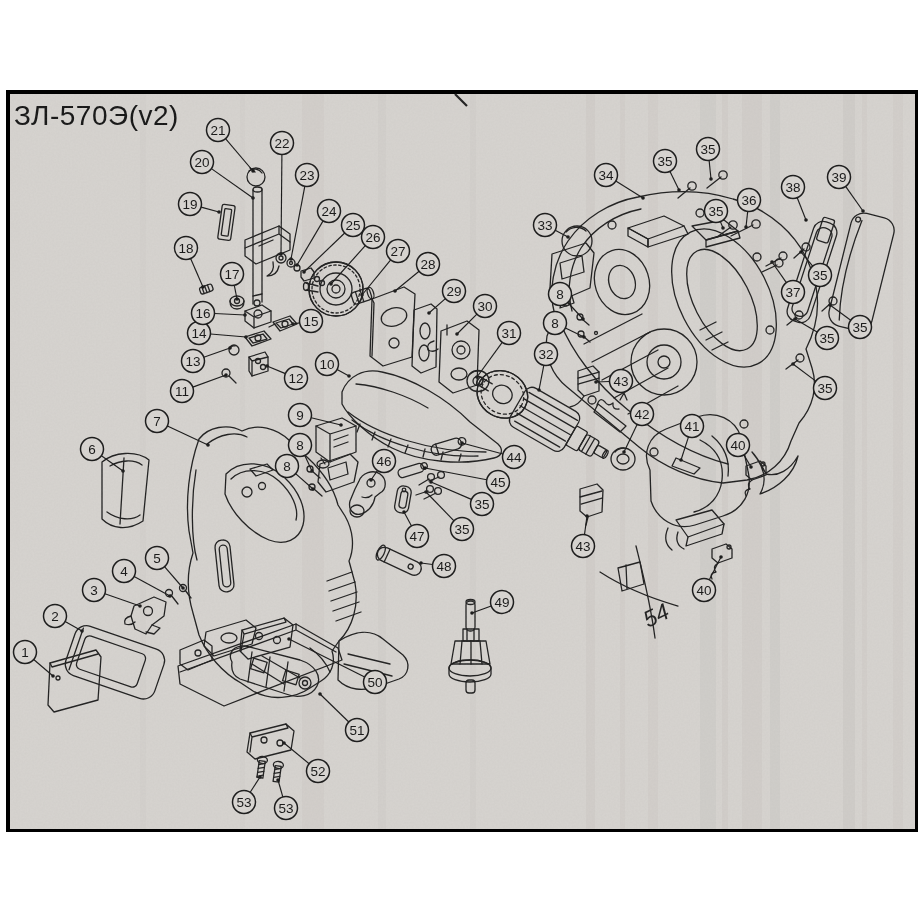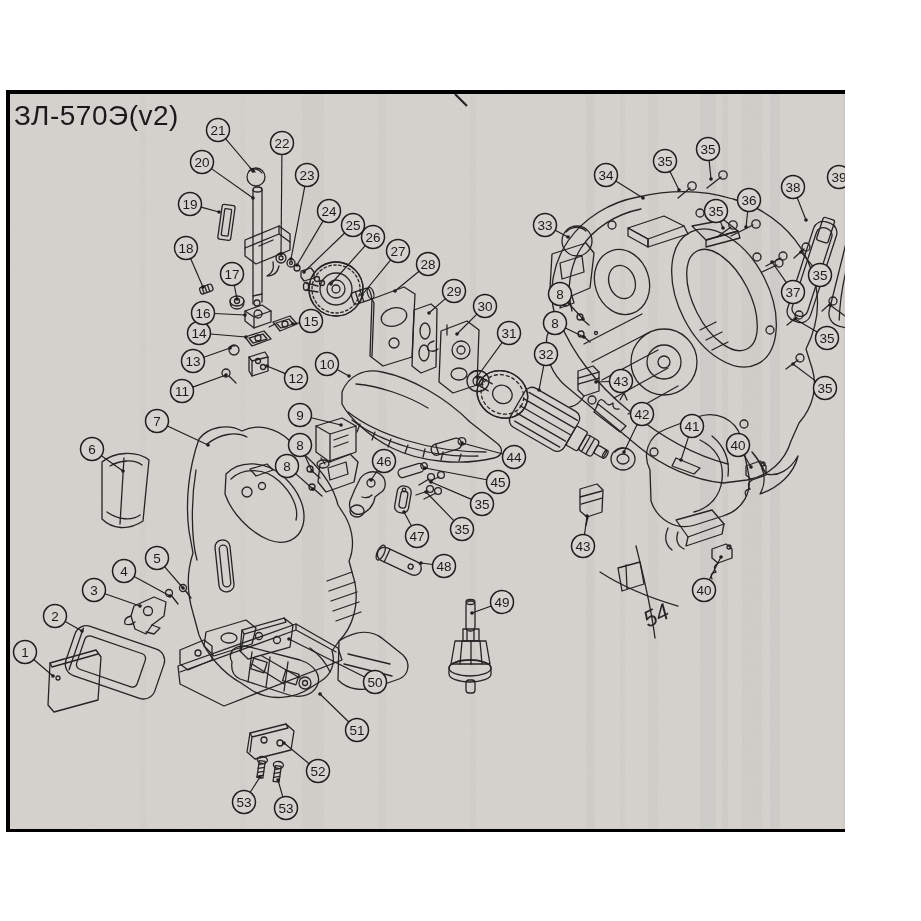--- a/index.html
+++ b/index.html
@@ -1,16 +1,16 @@
 <!DOCTYPE html>
 <html><head>
 <meta charset="utf-8">
 <style>
   html,body{margin:0;padding:0;background:#ffffff;}
-  #stage{position:relative;width:845px;height:921px;background:#ffffff;overflow:hidden;
+  #stage{position:relative;width:921px;height:921px;background:#ffffff;overflow:hidden;
          font-family:"Liberation Sans", sans-serif;}
   svg{position:absolute;left:0;top:0;}
   .ink path,.ink line,.ink circle,.ink ellipse,.ink rect,.ink polyline{
       stroke:#1b1b1b;fill:none;stroke-width:1.3;stroke-linecap:round;stroke-linejoin:round;}
   .fillp{fill:#d7d4d0;}
   .dark{fill:#1f1f1f;stroke:none;}
   .screw{stroke:#1b1b1b;stroke-width:3.4;}
   .vents{stroke:#222;stroke-width:4.4;}
   .balloon-circle{fill:#d9d6d2;stroke:#141414;stroke-width:1.5;}
   .balloon-text{font-family:"Liberation Sans", sans-serif;font-size:13.5px;fill:#111;

